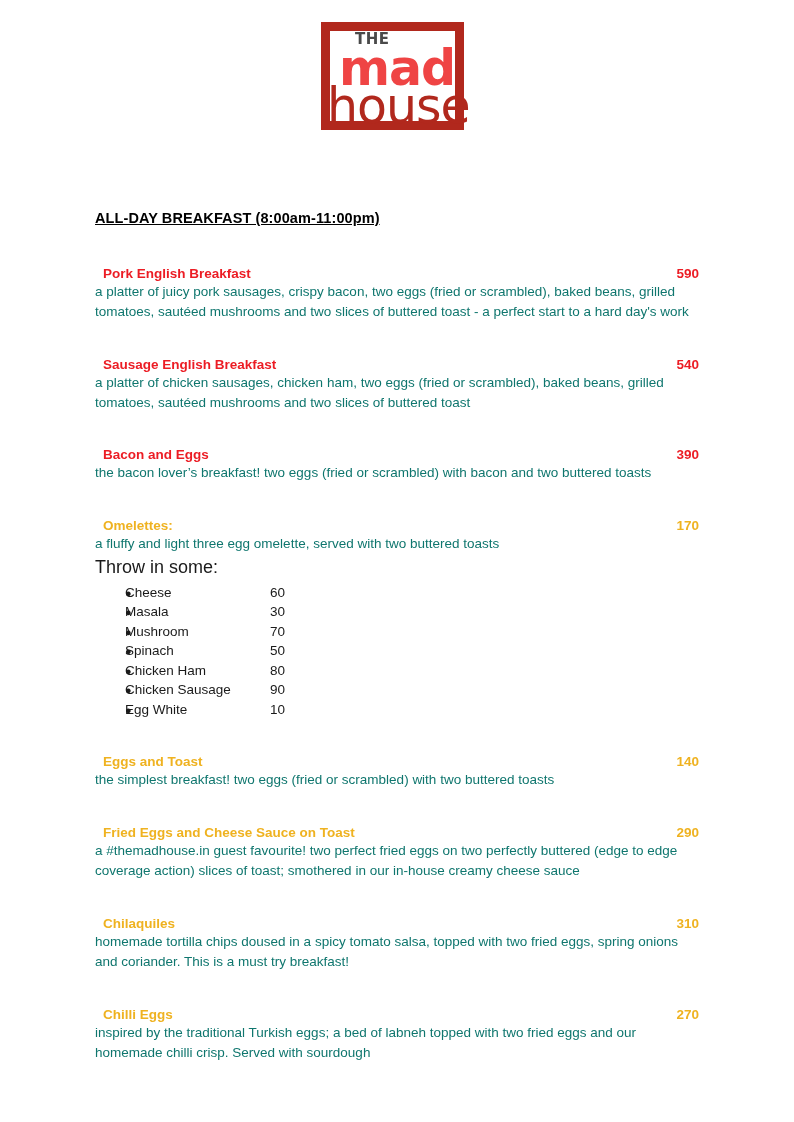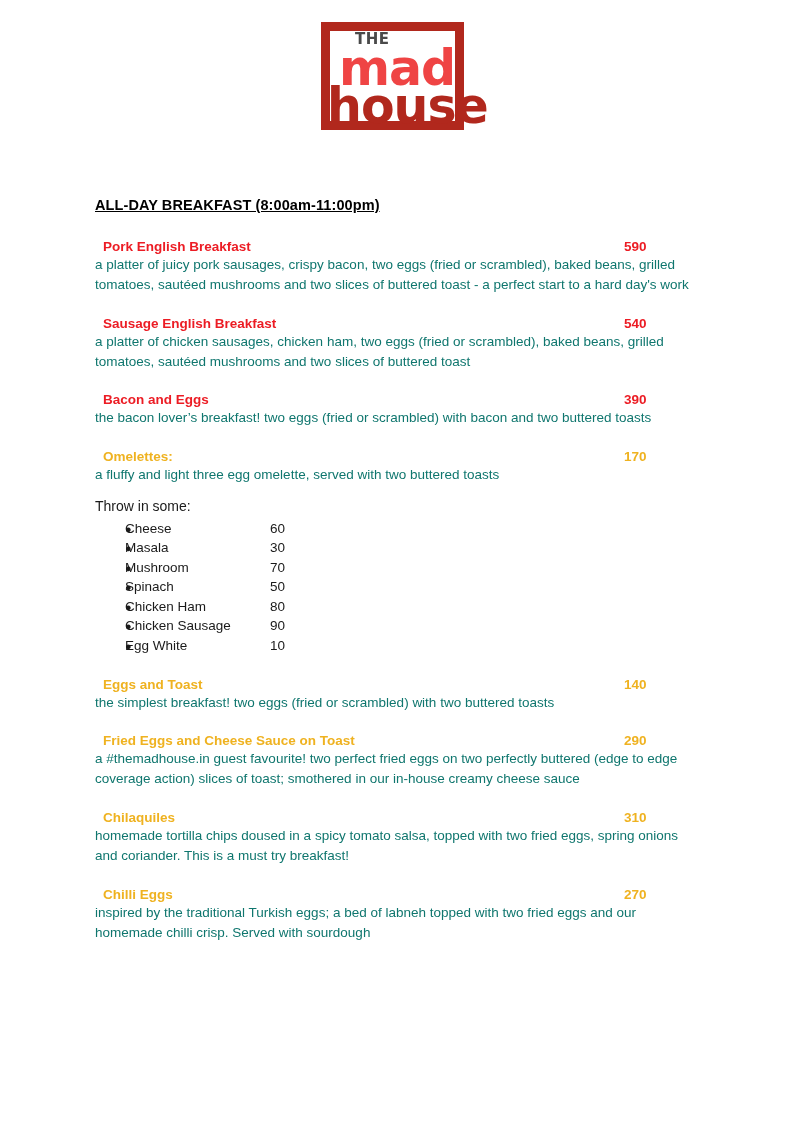--- a/index.html
+++ b/index.html
@@ -59,31 +59,31 @@
     color: #ef4444;
     line-height: 1;
     text-align: right;
   }
   .logo-house {
     position: absolute;
     left: 16px;
     top: 66px;
     font-family: "DejaVu Sans", sans-serif;
     font-size: 49px;
-    font-weight: 700;
+    font-weight: 400;
     letter-spacing: -1px;
     color: #b1281d;
     line-height: 1;
   }
 
   
   .sheet {
     position: absolute;
     left: 95px;
-    top: 197px;
+    top: 210px;
     width: 604px;
   }
 
   .section-title {
     font-size: 14.5px;
     font-weight: 700;
     text-decoration: underline;
     color: #000000;
     letter-spacing: 0.1px;
     margin: 0 0 26px 0;
@@ -102,37 +102,37 @@
   .item-name {
     flex: 0 0 auto;
     padding-left: 8px;
   }
   .item-spacer {
     flex: 1 1 auto;
   }
   .item-price {
     flex: 0 0 auto;
     width: 75px;
-    text-align: left;
+    text-align: right;
+    margin-top: 14px;
   }
   .red .item-name, .red .item-price { color: #ec1c24; }
   .gold .item-name, .gold .item-price { color: #efb220; }
 
   .item-desc {
     font-size: 13.5px;
     line-height: 1.47;
     color: #0f766e;
     max-width: 596px;
   }
 
   .throw-line {
-    font-size: 14px;
+    font-size: 18px;
     line-height: 1.47;
     color: #1a1a1a;
-    margin-top: 11px;
   }
 
   .addons {
     list-style: none;
     margin: 2px 0 0 0;
     padding: 0;
   }
   .addon-row {
     display: flex;
     align-items: baseline;

